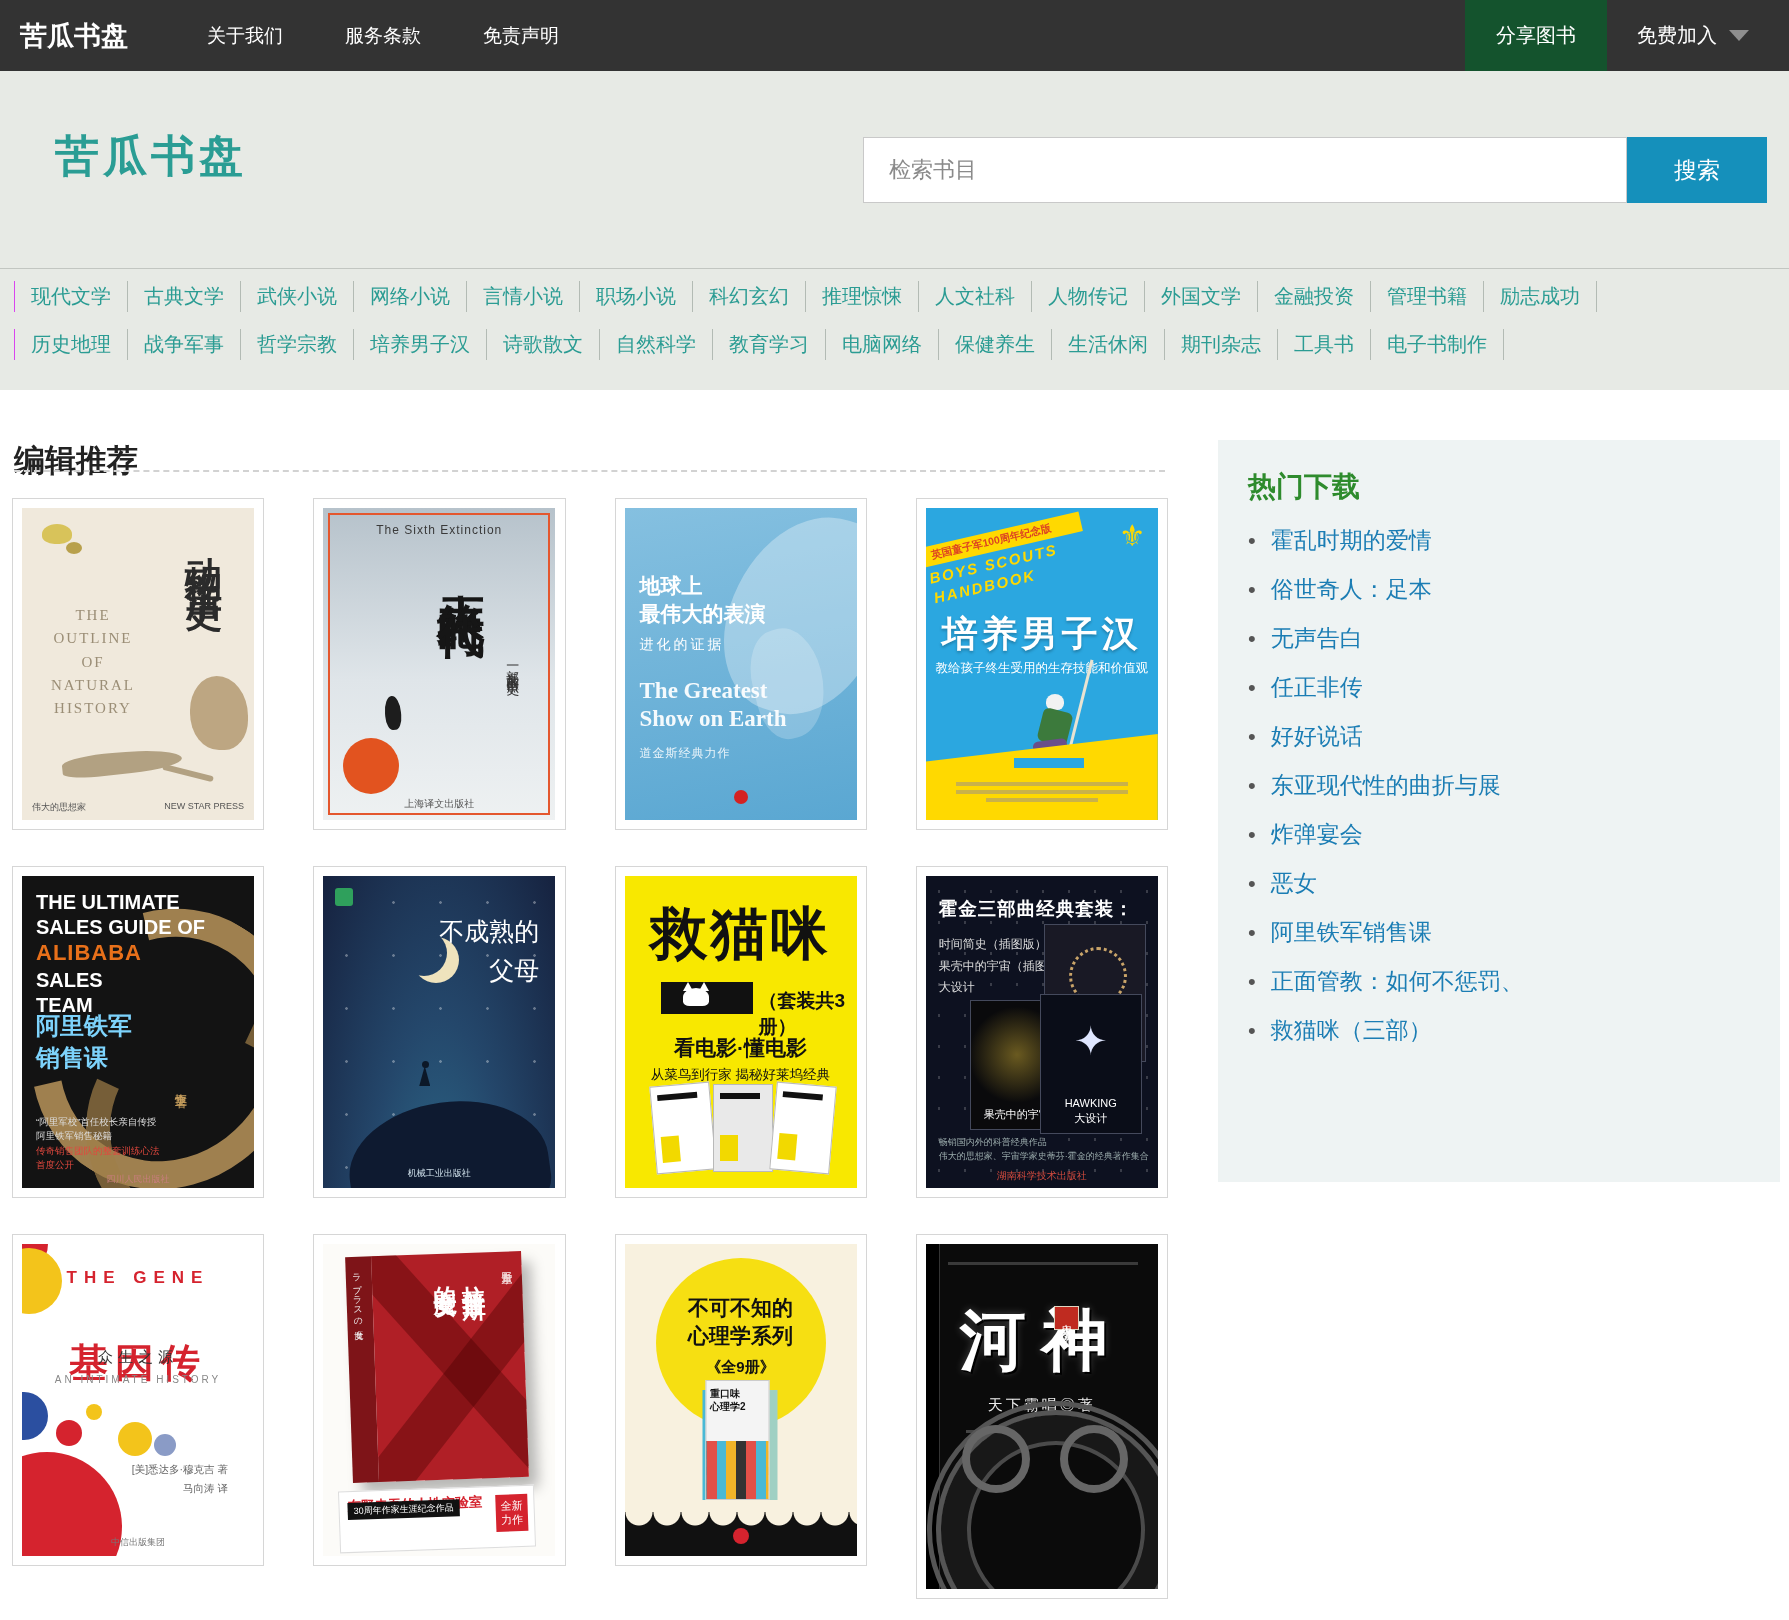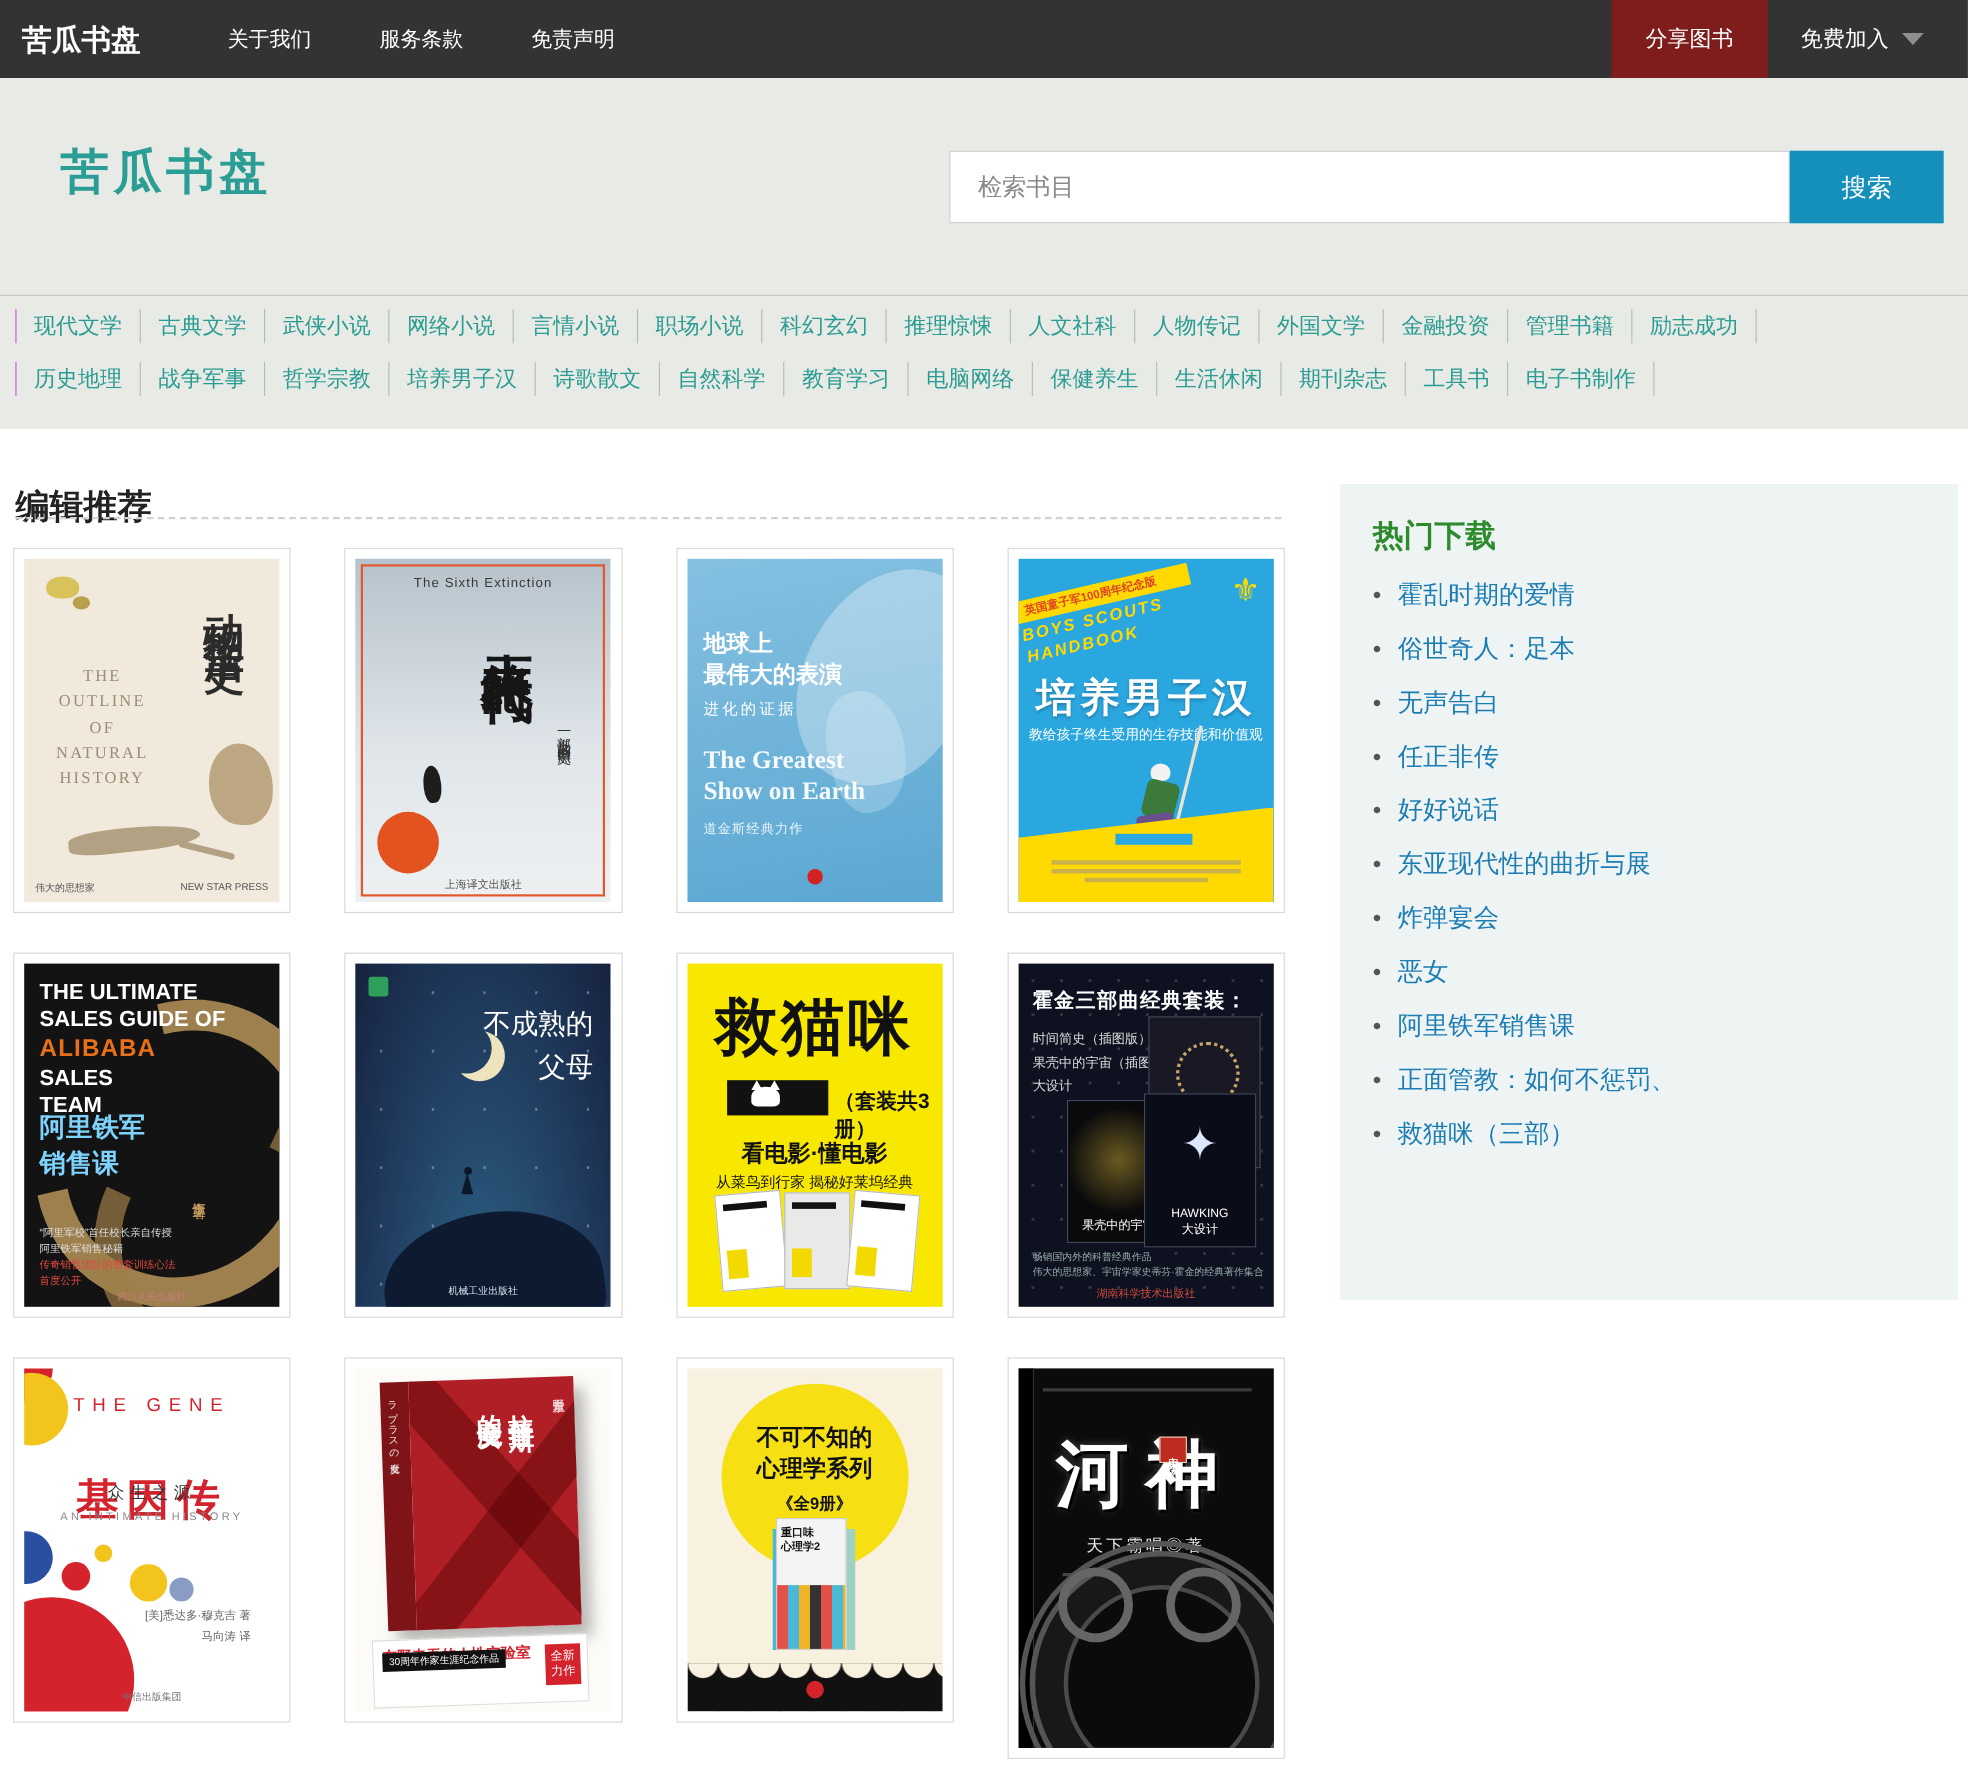--- a/index.html
+++ b/index.html
@@ -8,21 +8,21 @@
   .pre{white-space:pre-line;}
   a{text-decoration:none;cursor:pointer;}
 
   
   .topnav{position:absolute;left:0;top:0;width:1789px;height:71px;background:#333;
           display:flex;align-items:center;}
   .brand{color:#fff;font-size:27px;font-weight:bold;margin-left:20px;}
   .nav-links{display:flex;margin-left:48px;}
   .nav-links a{color:#fff;font-size:19px;padding:0 31px;}
   .nav-right{margin-left:auto;display:flex;align-items:center;height:100%;}
-  .share-btn{background:#7f1d1d;color:#fff;width:142px;height:100%;display:flex;
+  .share-btn{background:#14532d;color:#fff;width:142px;height:100%;display:flex;
              align-items:center;justify-content:center;font-size:20px;}
   .join-link{color:#fff;font-size:20px;margin:0 12px 0 30px;}
   .caret{width:0;height:0;border-left:10px solid transparent;border-right:10px solid transparent;
          border-top:11px solid #8f8f8f;margin-right:40px;}
 
   
   .header{position:absolute;left:0;top:71px;width:1789px;height:319px;background:#e7eae5;}
   .site-logo{position:absolute;left:55px;top:56px;color:#2a9d94;font-size:44px;
              font-weight:bold;letter-spacing:4px;}
   .searchwrap{position:absolute;left:863px;top:66px;display:flex;}
@@ -177,21 +177,21 @@
   .b7-m3{right:16px;bottom:54px;width:100px;height:138px;background:#0a0d18;}
   .b7-mtxt{position:absolute;left:0;right:0;bottom:8px;color:#fff;font-size:11px;line-height:1.3;}
   .b7-m1 .b7-mtxt{top:84px;bottom:auto;font-size:13px;}
   .b7-star{position:absolute;left:0;right:0;top:26px;color:#dfe6ff;font-size:40px;line-height:1;}
   .b7-footer{left:13px;bottom:24px;color:#9aa;font-size:9px;line-height:1.55;}
   .b7-pub{left:0;right:0;bottom:5px;text-align:center;color:#d44b3e;font-size:10px;}
 
   
   .bk8{background:#fff;}
   .b8-en{left:0;top:24px;width:100%;text-align:center;color:#d5232e;font-size:17px;
-         letter-spacing:7px;font-weight:normal;}
+         letter-spacing:7px;font-weight:bold;}
   .b8-title{left:0;top:50px;width:100%;text-align:center;color:#d5232e;font-size:39px;
             font-weight:bold;letter-spacing:7px;margin-top:42px;}
   .b8-sub{left:0;top:104px;width:100%;text-align:center;color:#333;font-size:15px;letter-spacing:5px;}
   .b8-en2{left:0;top:130px;width:100%;text-align:center;color:#888;font-size:10px;letter-spacing:3px;}
   .b8-c1{left:-26px;top:4px;width:66px;height:66px;background:#f3c41b;border-radius:50%;}
   .b8-c1b{left:-34px;top:-30px;width:60px;height:60px;background:#d5232e;border-radius:50%;}
   .b8-c2{left:-22px;top:148px;width:48px;height:48px;background:#2b4fa0;border-radius:50%;}
   .b8-c3{left:34px;top:176px;width:26px;height:26px;background:#d5232e;border-radius:50%;}
   .b8-c4{left:64px;top:160px;width:16px;height:16px;background:#f3c41b;border-radius:50%;}
   .b8-c5{left:96px;top:178px;width:34px;height:34px;background:#f3c41b;border-radius:50%;

